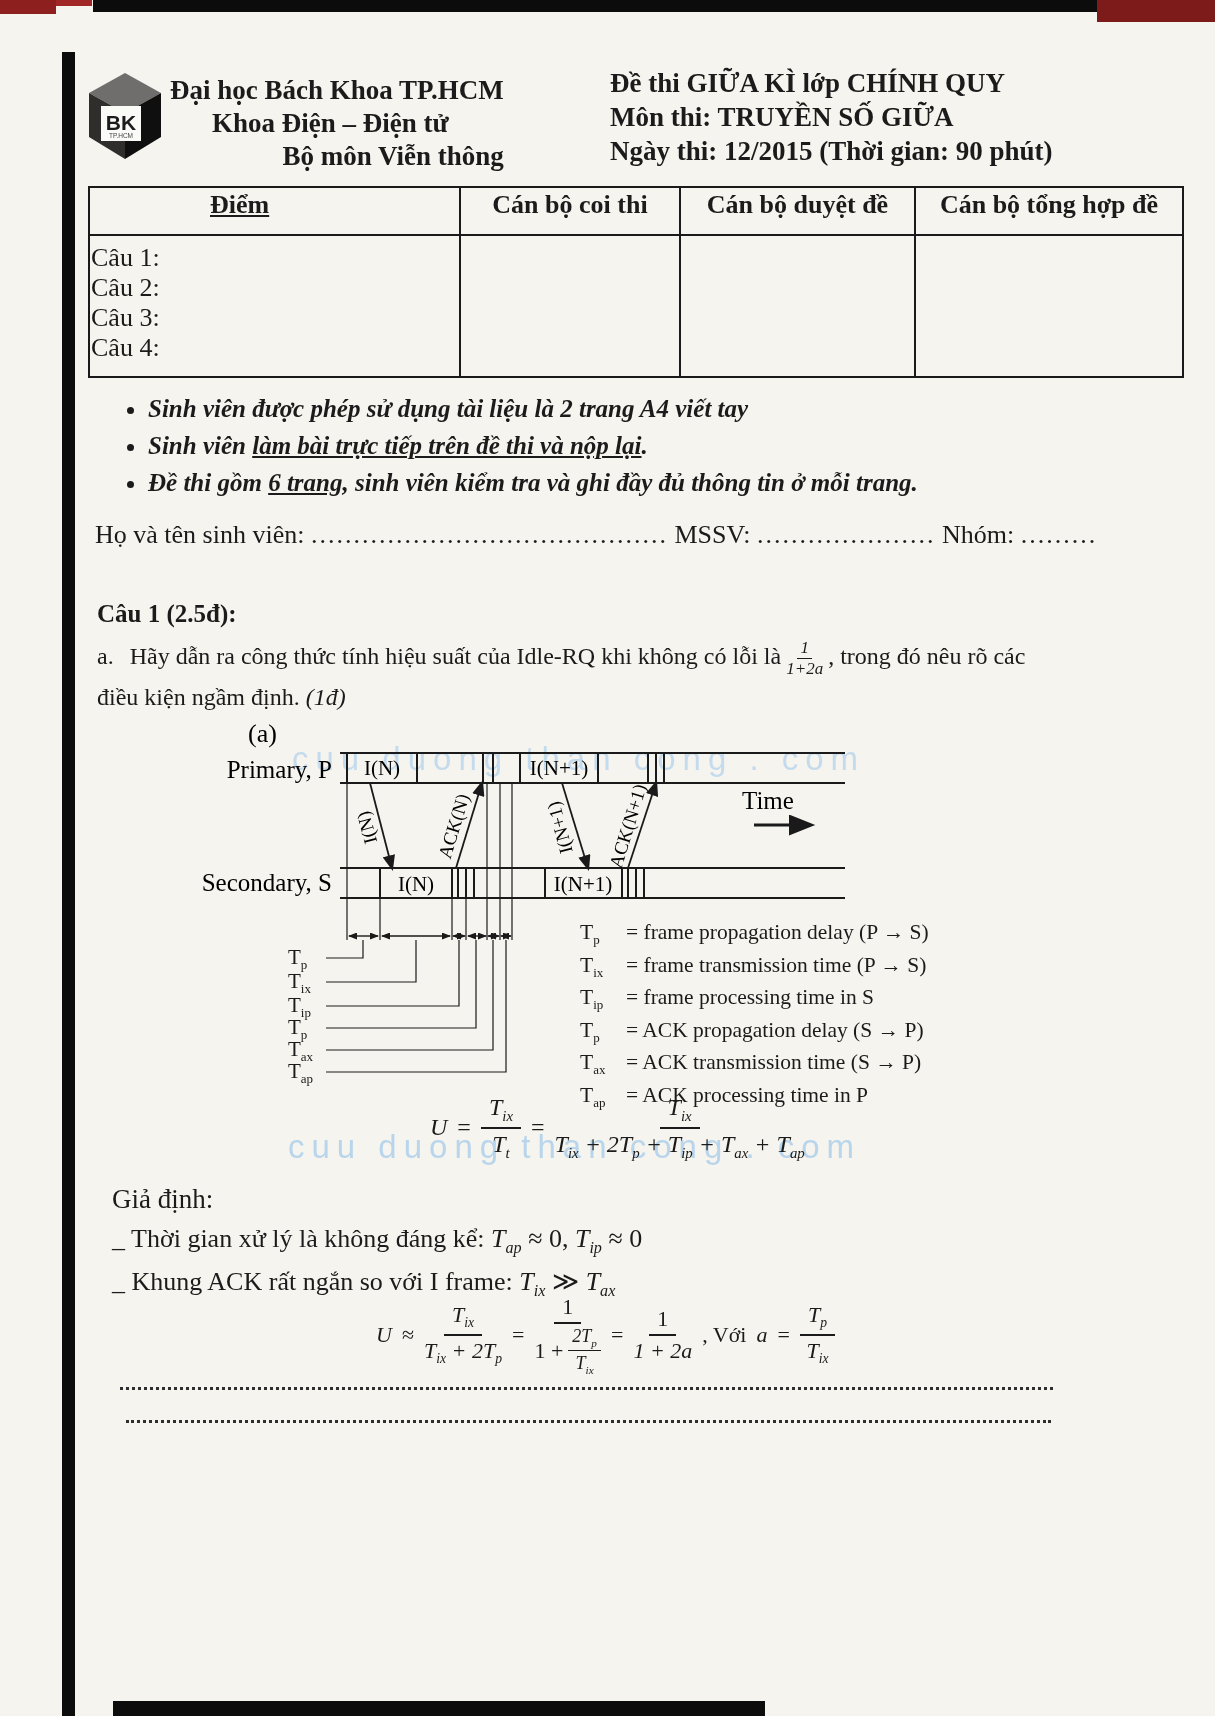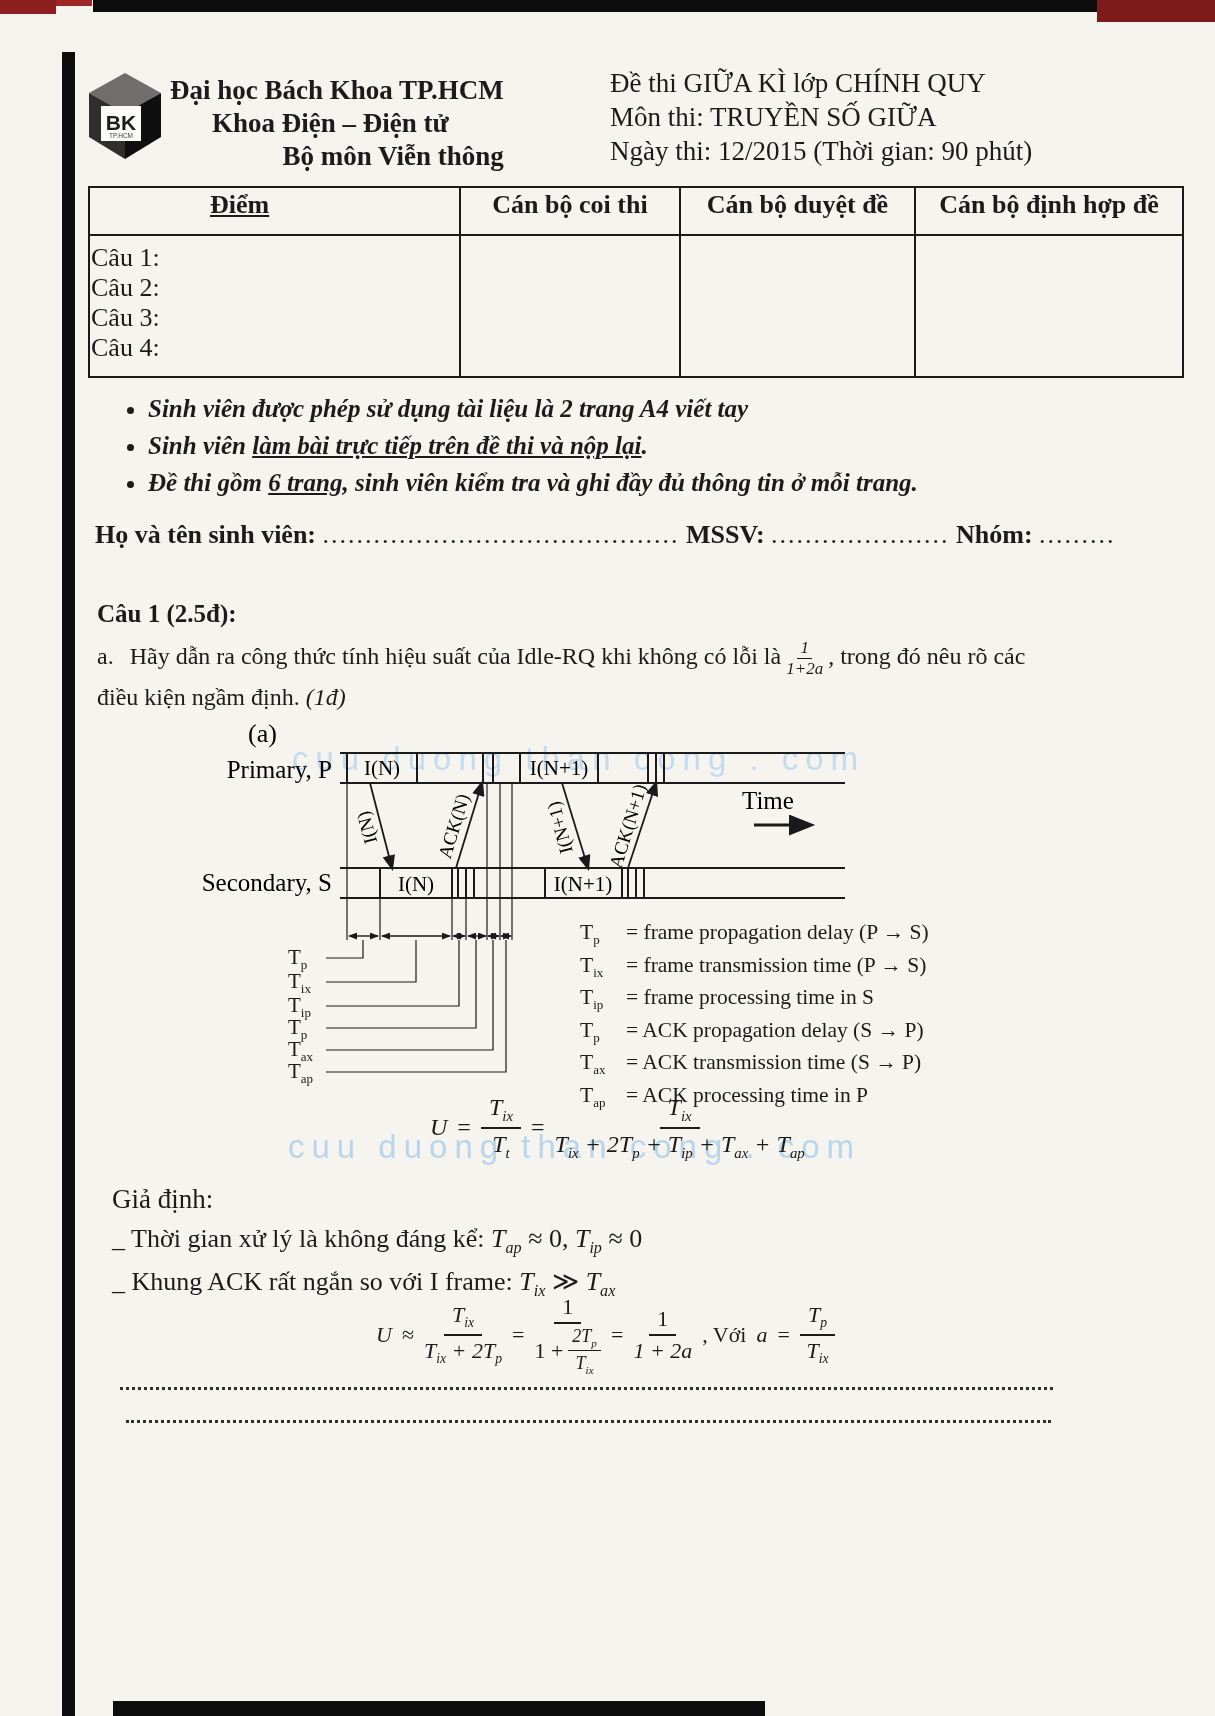--- a/index.html
+++ b/index.html
@@ -21,39 +21,39 @@
     color:rgba(110,175,232,0.45); font-size:33px; letter-spacing:7px;
     font-family:"Liberation Sans", sans-serif; white-space:nowrap; z-index:0;
   }
   .wm1{left:292px; top:740px; opacity:.8;}
   .wm2{left:288px; top:1128px;}
   
   .logo{left:86px; top:72px; width:78px; height:88px;}
   .uni-block{left:170px; top:74px; font-weight:bold; font-size:27px; line-height:33px; white-space:nowrap;}
   .uni-block .l2{padding-left:42px;}
   .uni-block .l3{padding-left:26px;text-align:right;}
-  .exam-block{left:610px; top:66px; font-weight:normal; font-size:27px; line-height:34px; white-space:nowrap;}
+  .exam-block{left:610px; top:66px; font-weight:bold; font-size:27px; line-height:34px; white-space:nowrap;}
   
   table.grading{left:88px; top:186px; width:940px; border-collapse:collapse; position:absolute; table-layout:fixed;}
   table.grading th, table.grading td{border:2.5px solid #1a1a1a; vertical-align:top;}
   table.grading th{font-size:26px; font-weight:bold; height:42px; text-align:center; padding:2px 4px;}
   table.grading td{height:138px;}
   th.c1{width:245px; padding-left:120px !important; text-align:left !important;text-decoration:underline;}
   th.c2{width:210px;} th.c3{width:225px;} th.c4{width:258px;}
   .score-lines{font-size:26px; line-height:30px; padding:6px 0 0 0;}
   
   .instructions{left:118px; top:392px; width:940px; margin:0; padding-left:30px;}
   .instructions li{
     font-weight:bold; font-style:italic; font-size:25px; line-height:34px;
     margin-bottom:3px;
   }
   .u{text-decoration:underline;}
   
   .student-line{left:95px; top:520px; font-size:26px; white-space:nowrap;}
-  .student-line .lbl{font-weight:bold;margin-top:12px;}
+  .student-line .lbl{font-weight:normal;margin-top:12px;}
   .student-line .dots{letter-spacing:2px;}
   
   .q1-title{left:97px; top:600px; font-size:25px; font-weight:bold;}
   .q1a{left:97px; top:638px; width:950px; font-size:24px; line-height:36px;}
   .q1a .alabel{margin-right:16px;}
   .mi{font-style:italic;}
   .ifrac{display:inline-flex; flex-direction:column; align-items:center; vertical-align:middle;
          font-size:17px; line-height:1.15; margin:0 5px;}
   .ifrac .num{border-bottom:1.4px solid #1b1b1b; padding:0 3px;}
   
@@ -123,21 +123,21 @@
     <div>Môn thi: TRUYỀN SỐ GIỮA</div>
     <div>Ngày thi: 12/2015 (Thời gian: 90 phút)</div>
   </div>
 
   <table class="grading">
     <tbody>
         <tr>
       <th class="c1">Điểm</th>
       <th class="c2">Cán bộ coi thi</th>
       <th class="c3">Cán bộ duyệt đề</th>
-      <th class="c4">Cán bộ định hợp đề</th>
+      <th class="c4">Cán bộ tổng hợp đề</th>
     </tr>
     <tr>
       <td>
         <div class="score-lines">
           <div>Câu 1:</div>
           <div>Câu 2:</div>
           <div>Câu 3:</div>
           <div>Câu 4:</div>
         </div>
       </td>

